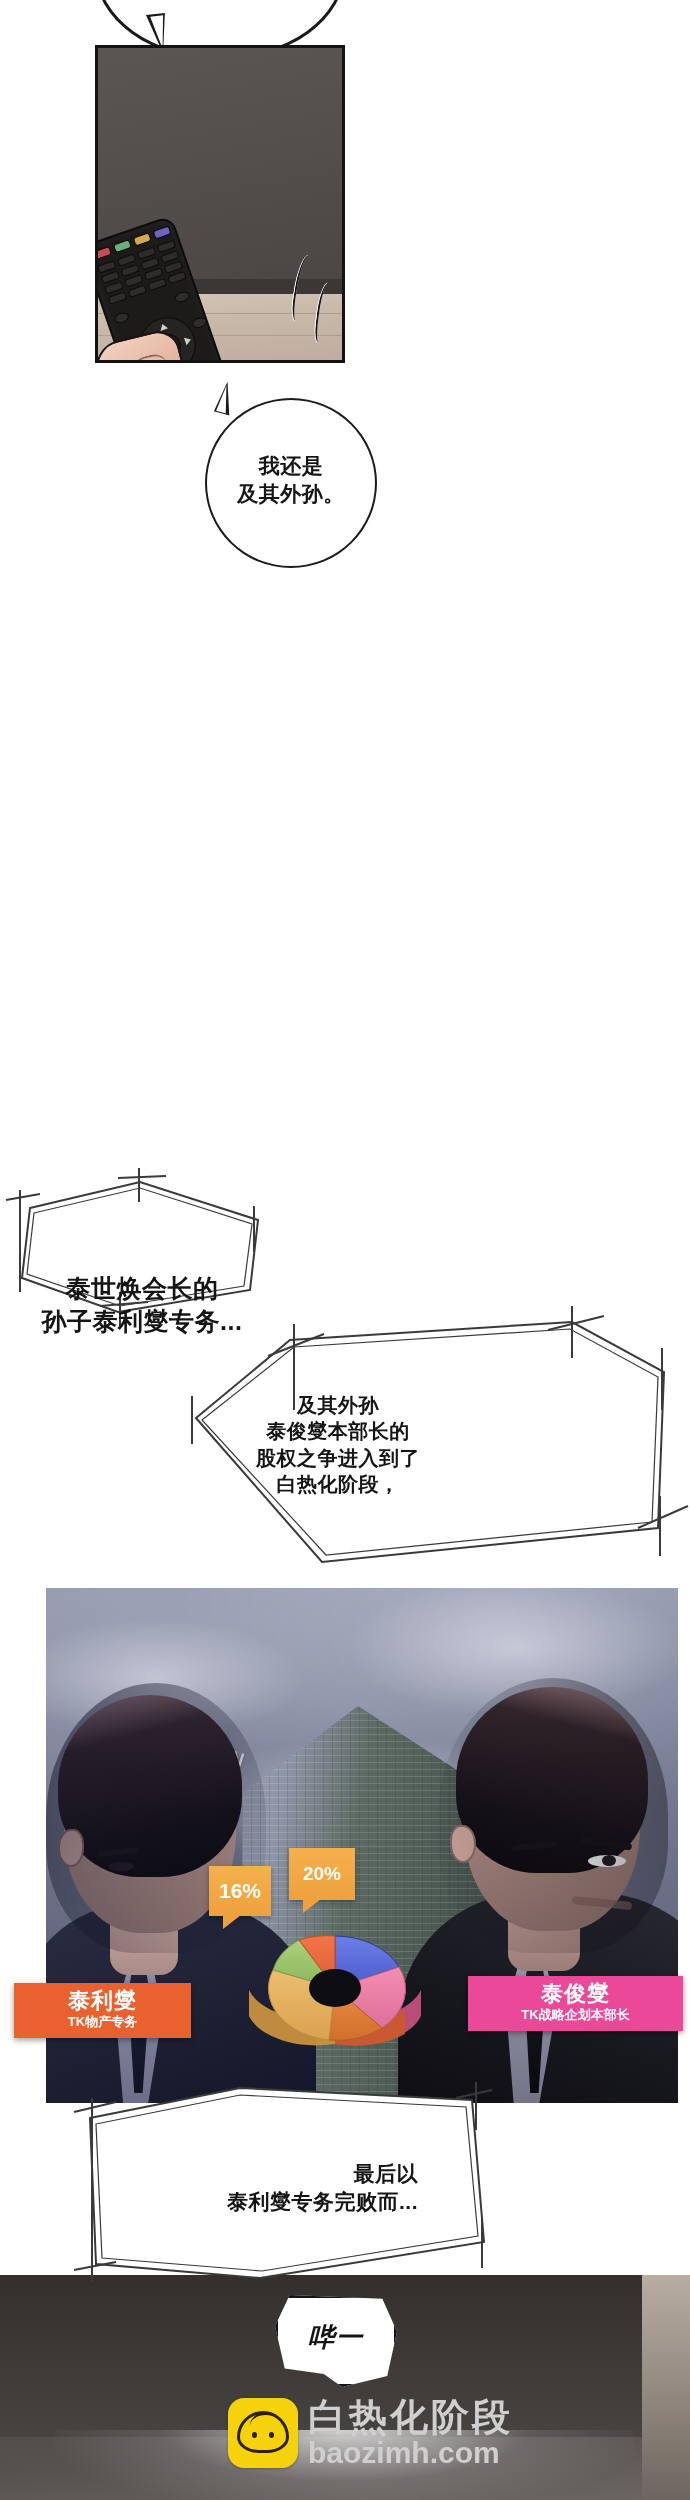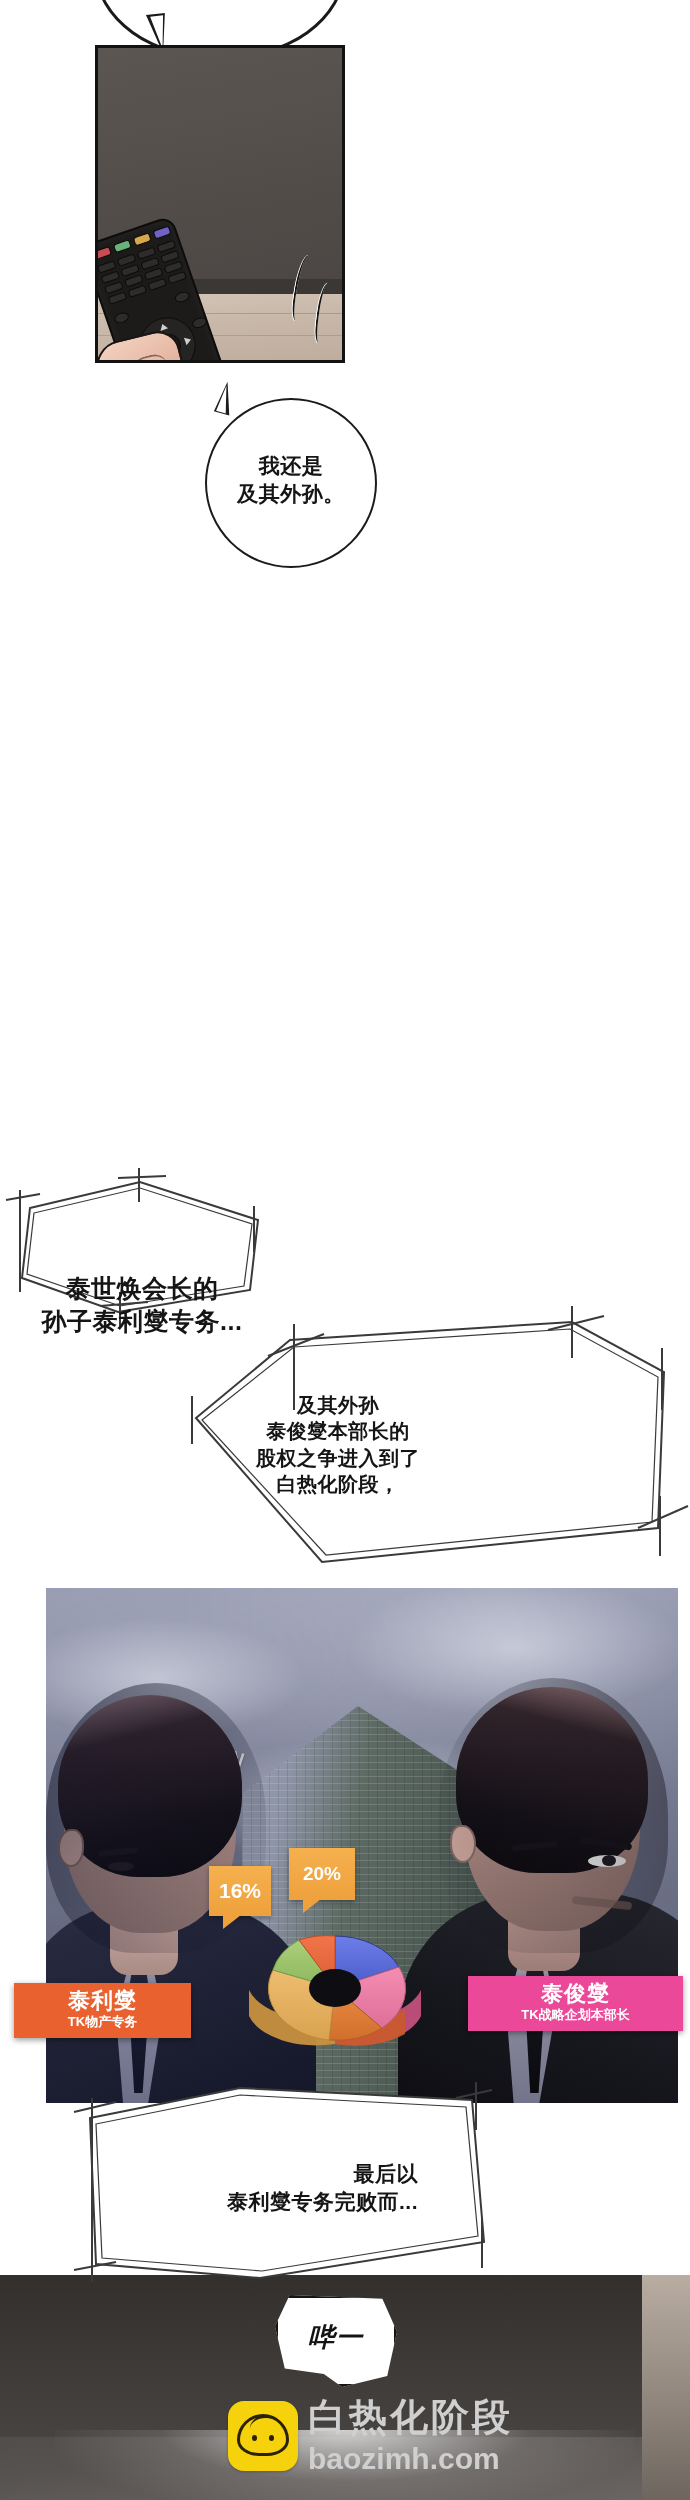--- a/index.html
+++ b/index.html
@@ -277,21 +277,21 @@
     position:absolute; left:9px; top:13px; width:52px;height:42px;
     background:#f5d20c; border:3px solid #2b2206;
     border-radius:50% 50% 42% 42%/62% 62% 38% 38%;
   }
   .wm-bao i{position:absolute;width:5px;height:6px;border-radius:50%;background:#2b2206;top:18px;}
   .wm-bao i.l{left:12px;} .wm-bao i.r{right:12px;}
   .wm-bao b{position:absolute;left:10px;top:-2px;width:32px;height:14px;
     border-top:3px solid #2b2206;border-radius:50%/100% 100% 0 0;}
   .wm-txt{ line-height:1; }
   .wm-cn{ font-size:38px; font-weight:800; color:#cfcfcf; letter-spacing:3px; }
-  .wm-en{ font-size:30px; font-weight:700; color:#cfcfcf; letter-spacing:0px; margin-top:8px;}
+  .wm-en{ font-size:30px; font-weight:700; color:#cfcfcf; letter-spacing:0px; margin-top:2px;}
 </style>
 </head>
 <body>
 
 <div class="page">
 
   <div class="bubble-top"></div>
   <div class="bubble-top-tail"></div>
 
   <div class="panel-remote">

